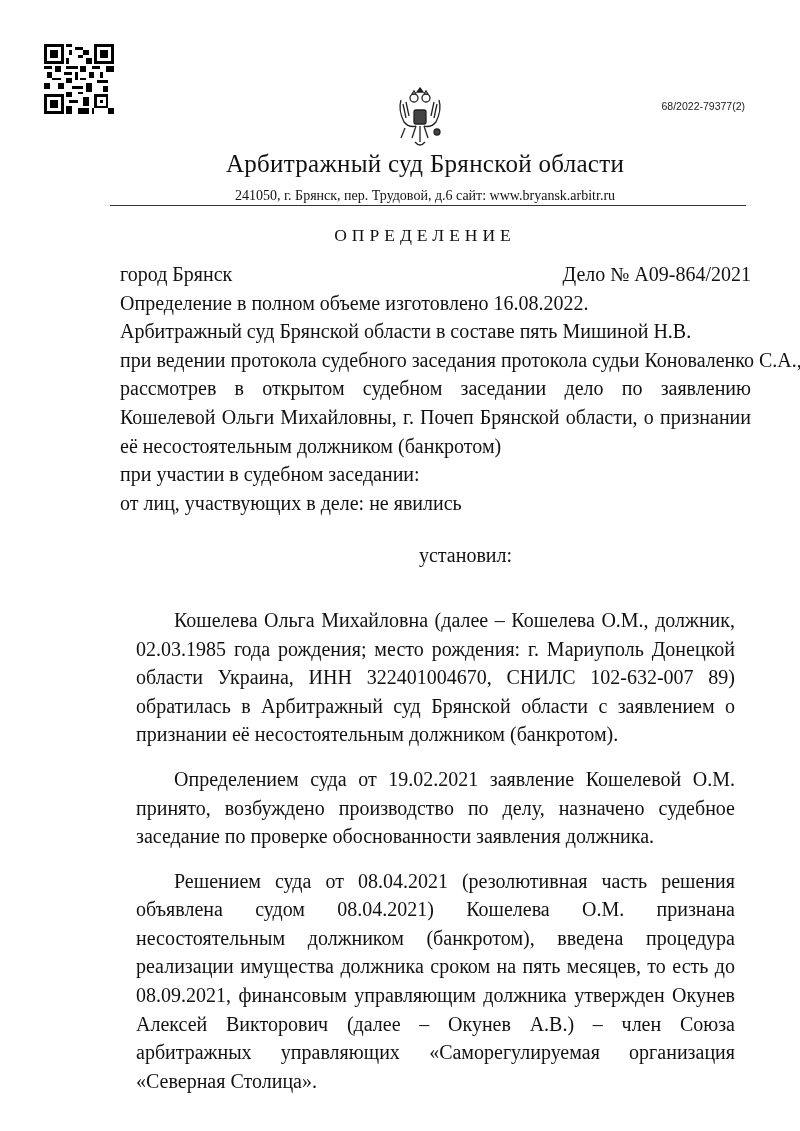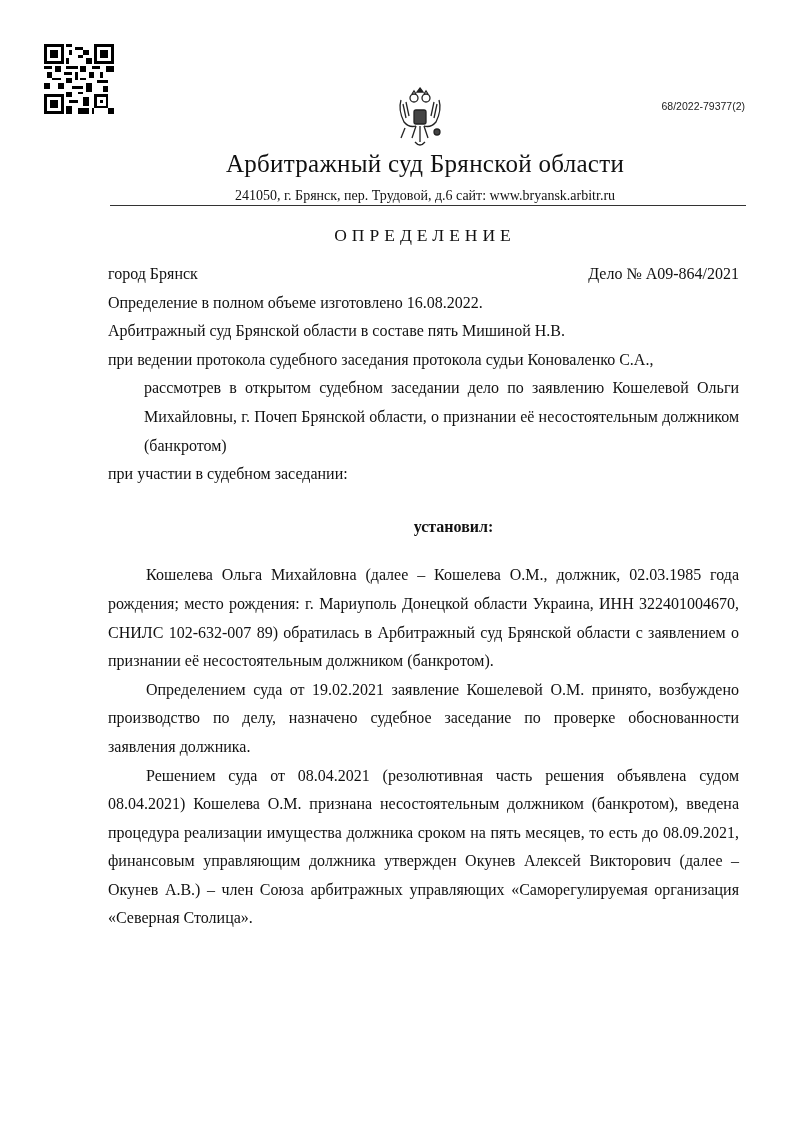--- a/index.html
+++ b/index.html
@@ -9,26 +9,26 @@
   .docnum { position: absolute; left: 600px; top: 60px; width: 145px; text-align: right;
             font-family: "Liberation Sans", "DejaVu Sans", sans-serif; font-size: 10.5px; color: #222; margin-top: 40px; }
   .emblem { position: absolute; left: 395px; top: 84px; width: 50px; height: 70px; }
   .court-name { position: absolute; left: 0; width: 850px; top: 150px; text-align: center;
                 font-size: 25px; letter-spacing: 0.3px; }
   .court-addr { position: absolute; left: 0; width: 850px; top: 188px; text-align: center;
                 font-size: 14px; }
   .rule { position: absolute; left: 110px; width: 636px; top: 205px; height: 0; border-top: 1.4px solid #333; }
   .title { position: absolute; left: 0; width: 850px; top: 225px; text-align: center;
            font-size: 17.5px; letter-spacing: 5px; }
-  .body { position: absolute; left: 108px; width: 631px; top: 260px; font-size: 16px; line-height: 28.6px; }
+  .body { position: absolute; left: 120px; width: 631px; top: 260px; font-size: 20px; line-height: 28.6px; }
   .row { display: flex; justify-content: space-between; }
   .line { white-space: nowrap; }
-  .just { text-align: justify; margin-left: 36px; }
-  .par { text-align: justify; text-indent: 38px; margin: 0; }
-  .center { text-align: center; margin: 24px 0 20px 60px; font-weight: bold; }
+  .just { text-align: justify; }
+  .par { text-align: justify; text-indent: 38px; margin: 16px; }
+  .center { text-align: center; margin: 24px 0 36px 60px; }
 </style>
 </head>
 <body>
 
 <svg class="qr" viewBox="0 0 25 25" shape-rendering="crispEdges">
   <rect x="0" y="0" width="25" height="25" fill="#fff"></rect>
   <g fill="#000">
     <rect x="0" y="0" width="7" height="7"></rect>
       <rect x="1" y="1" width="5" height="5" fill="#fff"></rect>
       <rect x="2" y="2" width="3" height="3"></rect>
@@ -111,17 +111,18 @@
 <div class="body">
   <div class="row">
     <span>город Брянск</span>
     <span>Дело № А09-864/2021</span>
   </div>
   <div class="line">Определение в полном объеме изготовлено 16.08.2022.</div>
   <div class="line">Арбитражный суд  Брянской области в составе пять  Мишиной Н.В.</div>
   <div class="line">при ведении протокола судебного заседания протокола судьи Коноваленко С.А.,</div>
   <div class="just">рассмотрев в открытом судебном заседании дело по заявлению Кошелевой Ольги Михайловны, г. Почеп Брянской области, о признании её несостоятельным должником (банкротом)</div>
   <div class="line">при участии в судебном заседании:</div>
+  <div class="line">от лиц, участвующих в деле: не явились</div>
   <div class="center">установил:</div>
   <p class="par">Кошелева Ольга Михайловна (далее – Кошелева О.М., должник, 02.03.1985 года рождения; место рождения: г. Мариуполь Донецкой области Украина, ИНН 322401004670, СНИЛС 102-632-007 89) обратилась в Арбитражный суд Брянской области с заявлением о признании её несостоятельным должником  (банкротом).</p>
   <p class="par">Определением суда от 19.02.2021 заявление Кошелевой О.М. принято, возбуждено производство по делу, назначено судебное заседание по проверке обоснованности заявления должника.</p>
   <p class="par">Решением суда от 08.04.2021 (резолютивная часть решения объявлена судом 08.04.2021) Кошелева О.М. признана несостоятельным должником (банкротом), введена процедура реализации имущества должника сроком на пять месяцев, то есть до 08.09.2021, финансовым управляющим должника утвержден Окунев Алексей Викторович (далее – Окунев А.В.) – член Союза арбитражных управляющих «Саморегулируемая организация «Северная Столица».</p>
 </div>
 
 </body></html>

